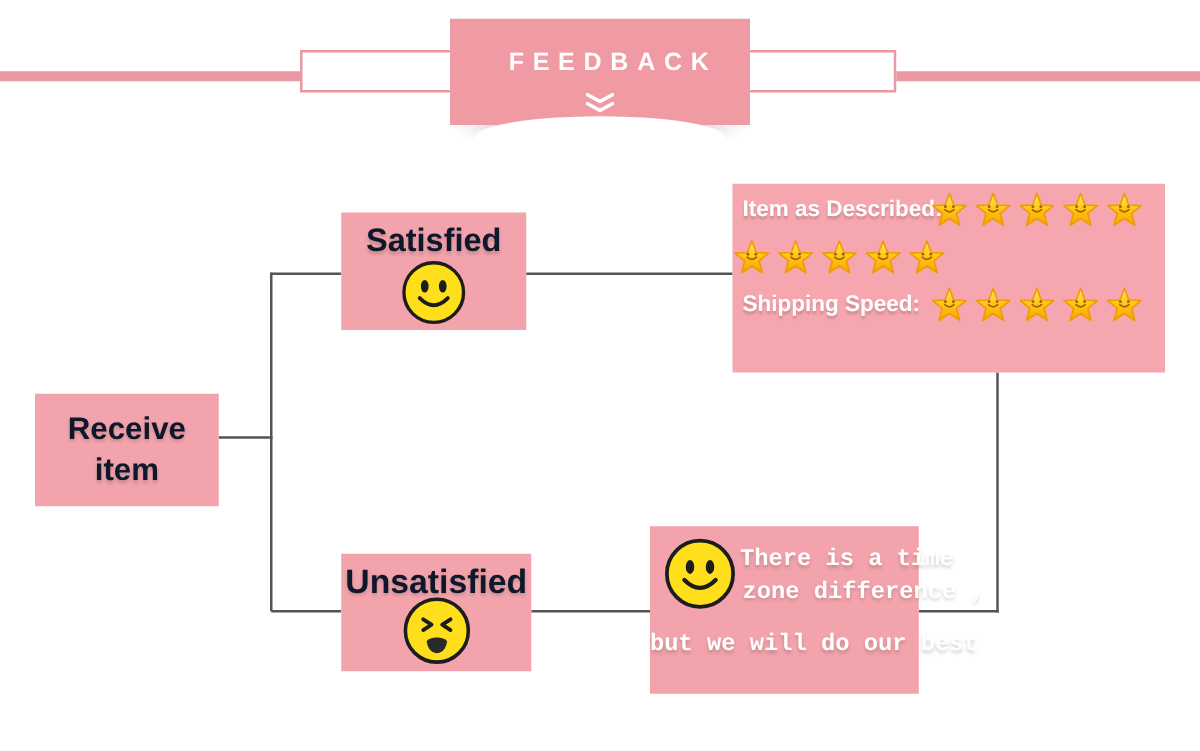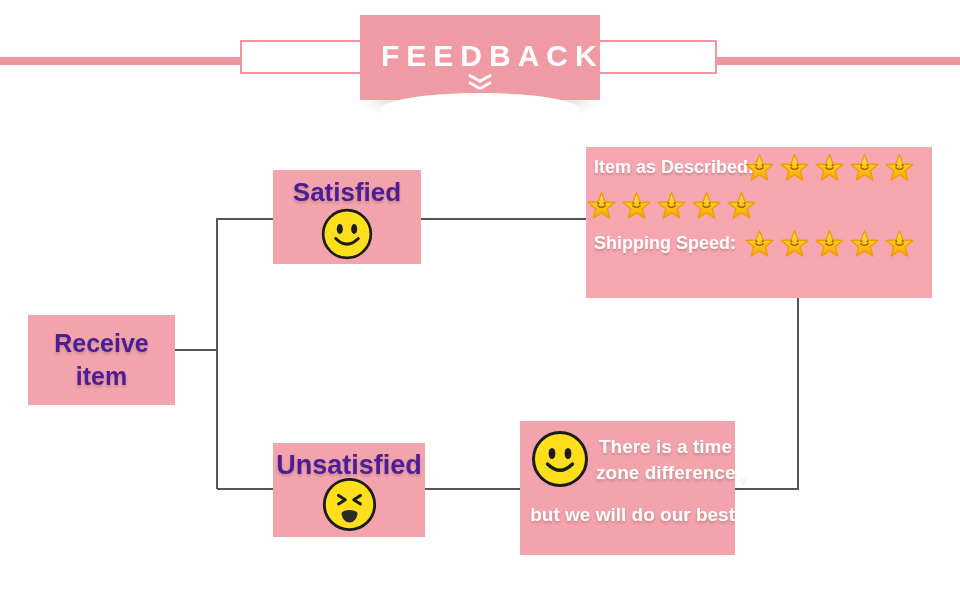--- a/index.html
+++ b/index.html
@@ -19,32 +19,32 @@
     position:absolute;left:362px;top:90px;width:236px;height:26px;
     background:radial-gradient(ellipse at 50% 40%,rgba(40,20,20,.55),rgba(40,20,20,0) 72%);
     filter:blur(4px);
   }
   .banner{
     position:absolute;left:360px;top:15px;width:240px;height:85px;
     background:var(--banner-pink,#f09aa3);
   }
   .banner-title{
     position:absolute;left:0;top:24px;width:100%;text-align:center;
-    color:#fff;font-size:30px;letter-spacing:7px;padding-left:21px;box-sizing:border-box;
+    color:#fff;font-size:20px;letter-spacing:7px;padding-left:21px;box-sizing:border-box;
   }
   .chevrons{position:absolute;left:467px;top:74px;width:26px;height:18px;}
   .banner-curve{
     position:absolute;left:380px;top:93px;width:200px;height:34px;
     background:#fff;border-radius:50%;
   }
   
   .line{position:absolute;background:var(--connector-gray,#555);}
   
   .flow-box{
-    position:absolute;background:var(--box-pink,#f2a3ab);color:#4c1d95;text-align:center;
+    position:absolute;background:var(--box-pink,#f2a3ab);color:#0f172a;text-align:center;
     text-shadow:0 2px 3px rgba(0,0,0,.18);
   }
   .receive{left:28px;top:315px;width:147px;height:90px;font-size:25px;line-height:33px;
     display:flex;align-items:center;justify-content:center;}
   .satisfied{left:273px;top:170px;width:148px;height:94px;font-size:26px;}
   .unsatisfied{left:273px;top:443px;width:152px;height:94px;font-size:27px;}
   .box-label{position:absolute;left:0;top:7px;width:100%;text-align:center;}
   .emoji{position:absolute;}
   .satisfied .emoji{left:47px;top:37px;width:54px;height:54px;}
   .unsatisfied .emoji{left:48px;top:33px;width:57px;height:57px;}
@@ -63,21 +63,21 @@
     padding-left:8px;width:158px;box-sizing:border-box;color:#fff;font-size:18px;
     text-shadow:0 2px 2px rgba(0,0,0,.18);white-space:nowrap;
   }
   .stars{display:flex;gap:4px;align-items:center;}
   .star{width:31px;height:29px;display:block;}
   
   .reply{position:absolute;left:520px;top:421px;width:215px;height:134px;
     background:var(--box-pink,#f2a3ab);color:#fff;font-size:19px;
     text-shadow:0 2px 3px rgba(0,0,0,.18);}
   .reply .emoji{left:10px;top:8px;width:60px;height:60px;}
-  .reply-line{position:absolute;line-height:26px;text-align:right;white-space:nowrap;}
+  .reply-line{position:absolute;line-height:26px;text-align:right;white-space:nowrap;font-family:Liberation Mono, monospace;}
   .l1{top:13px;left:72px;width:140px;}
   .l2{top:39px;left:74px;width:152px;}
   .l3{top:81px;left:0;width:100%;}
   .l4{top:93px;left:0;width:100%;}
   .defs-holder{position:absolute;width:0;height:0;overflow:hidden;}
 </style>
 </head>
 <body>
 
 <div class="stage">

